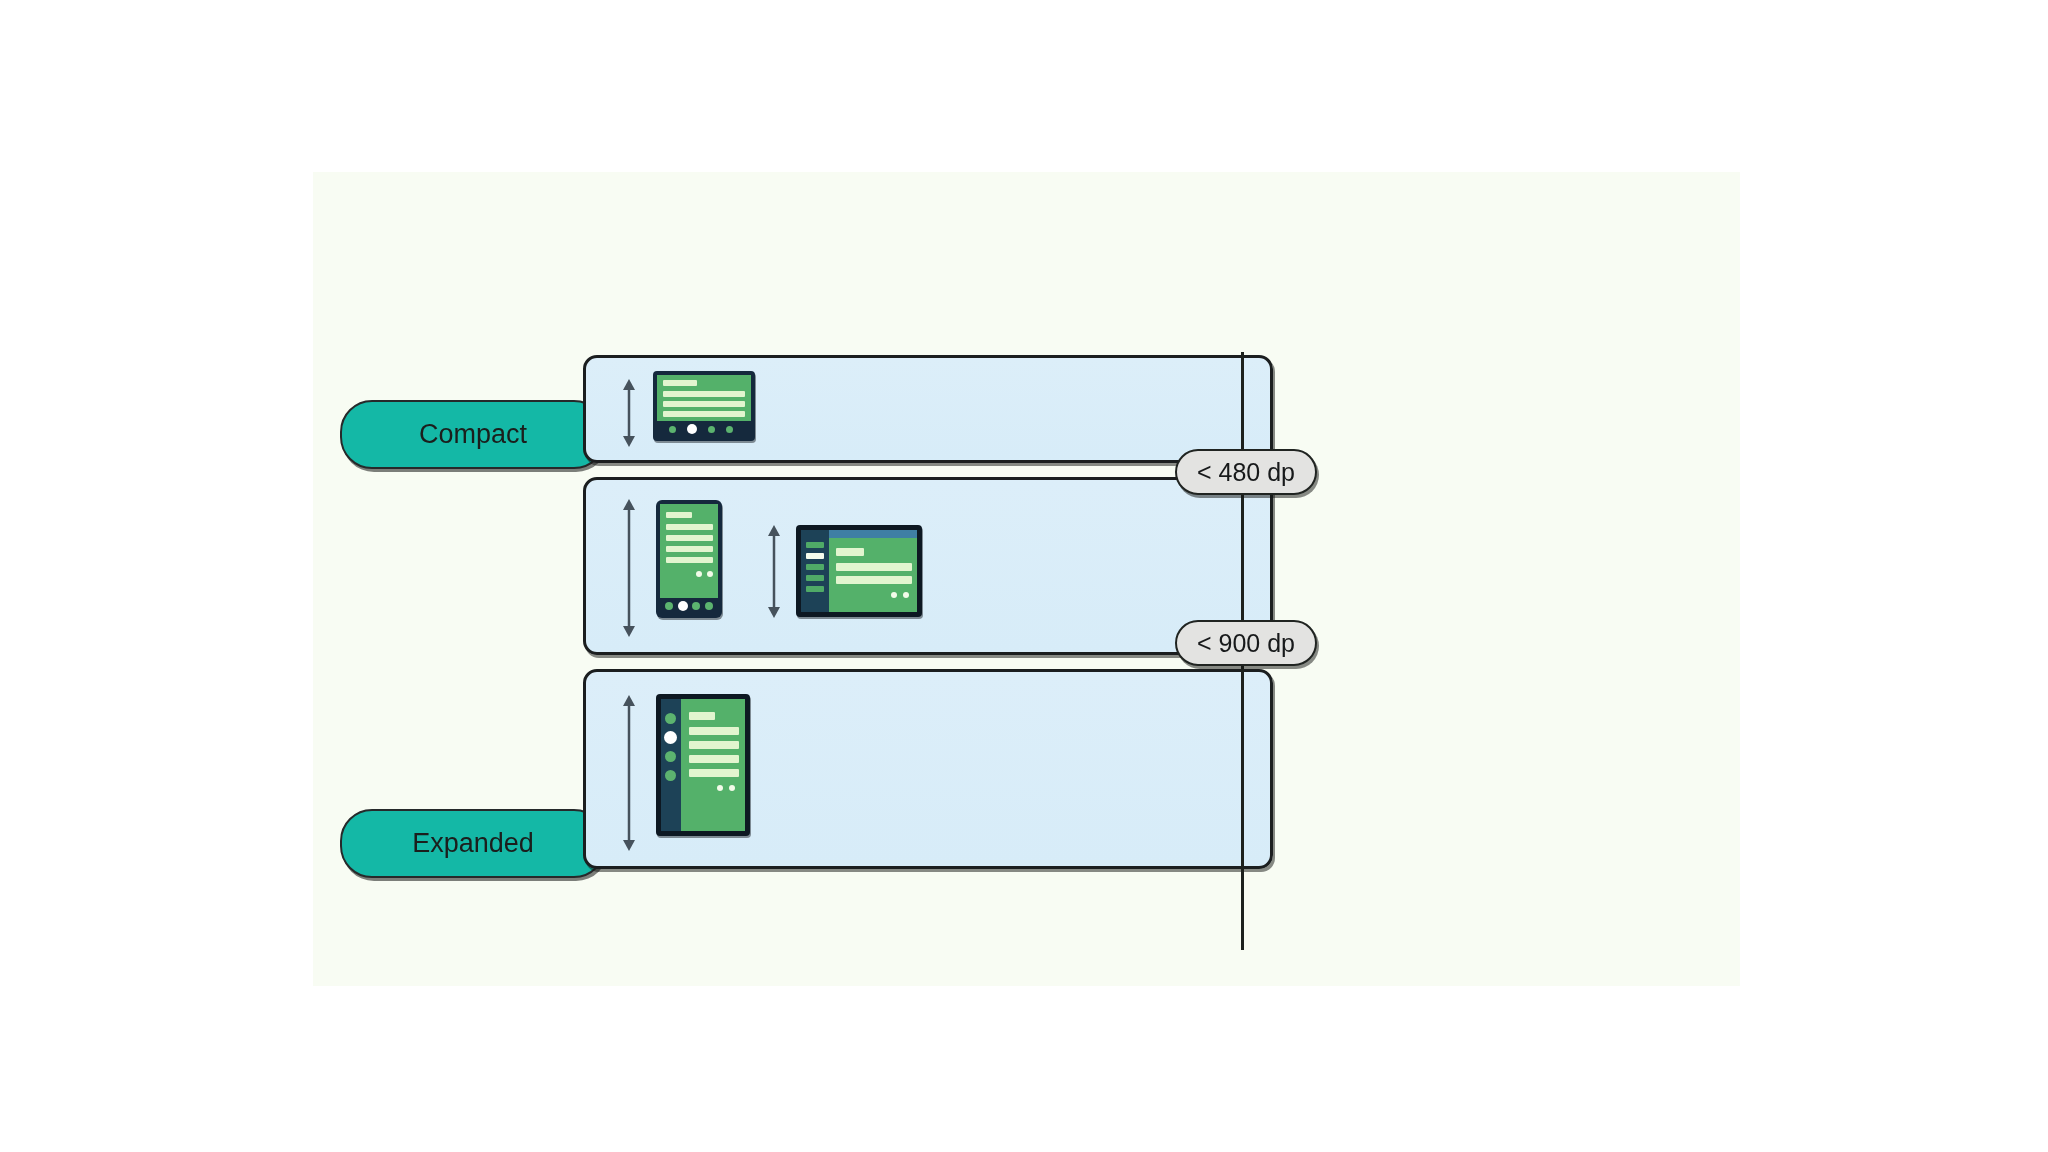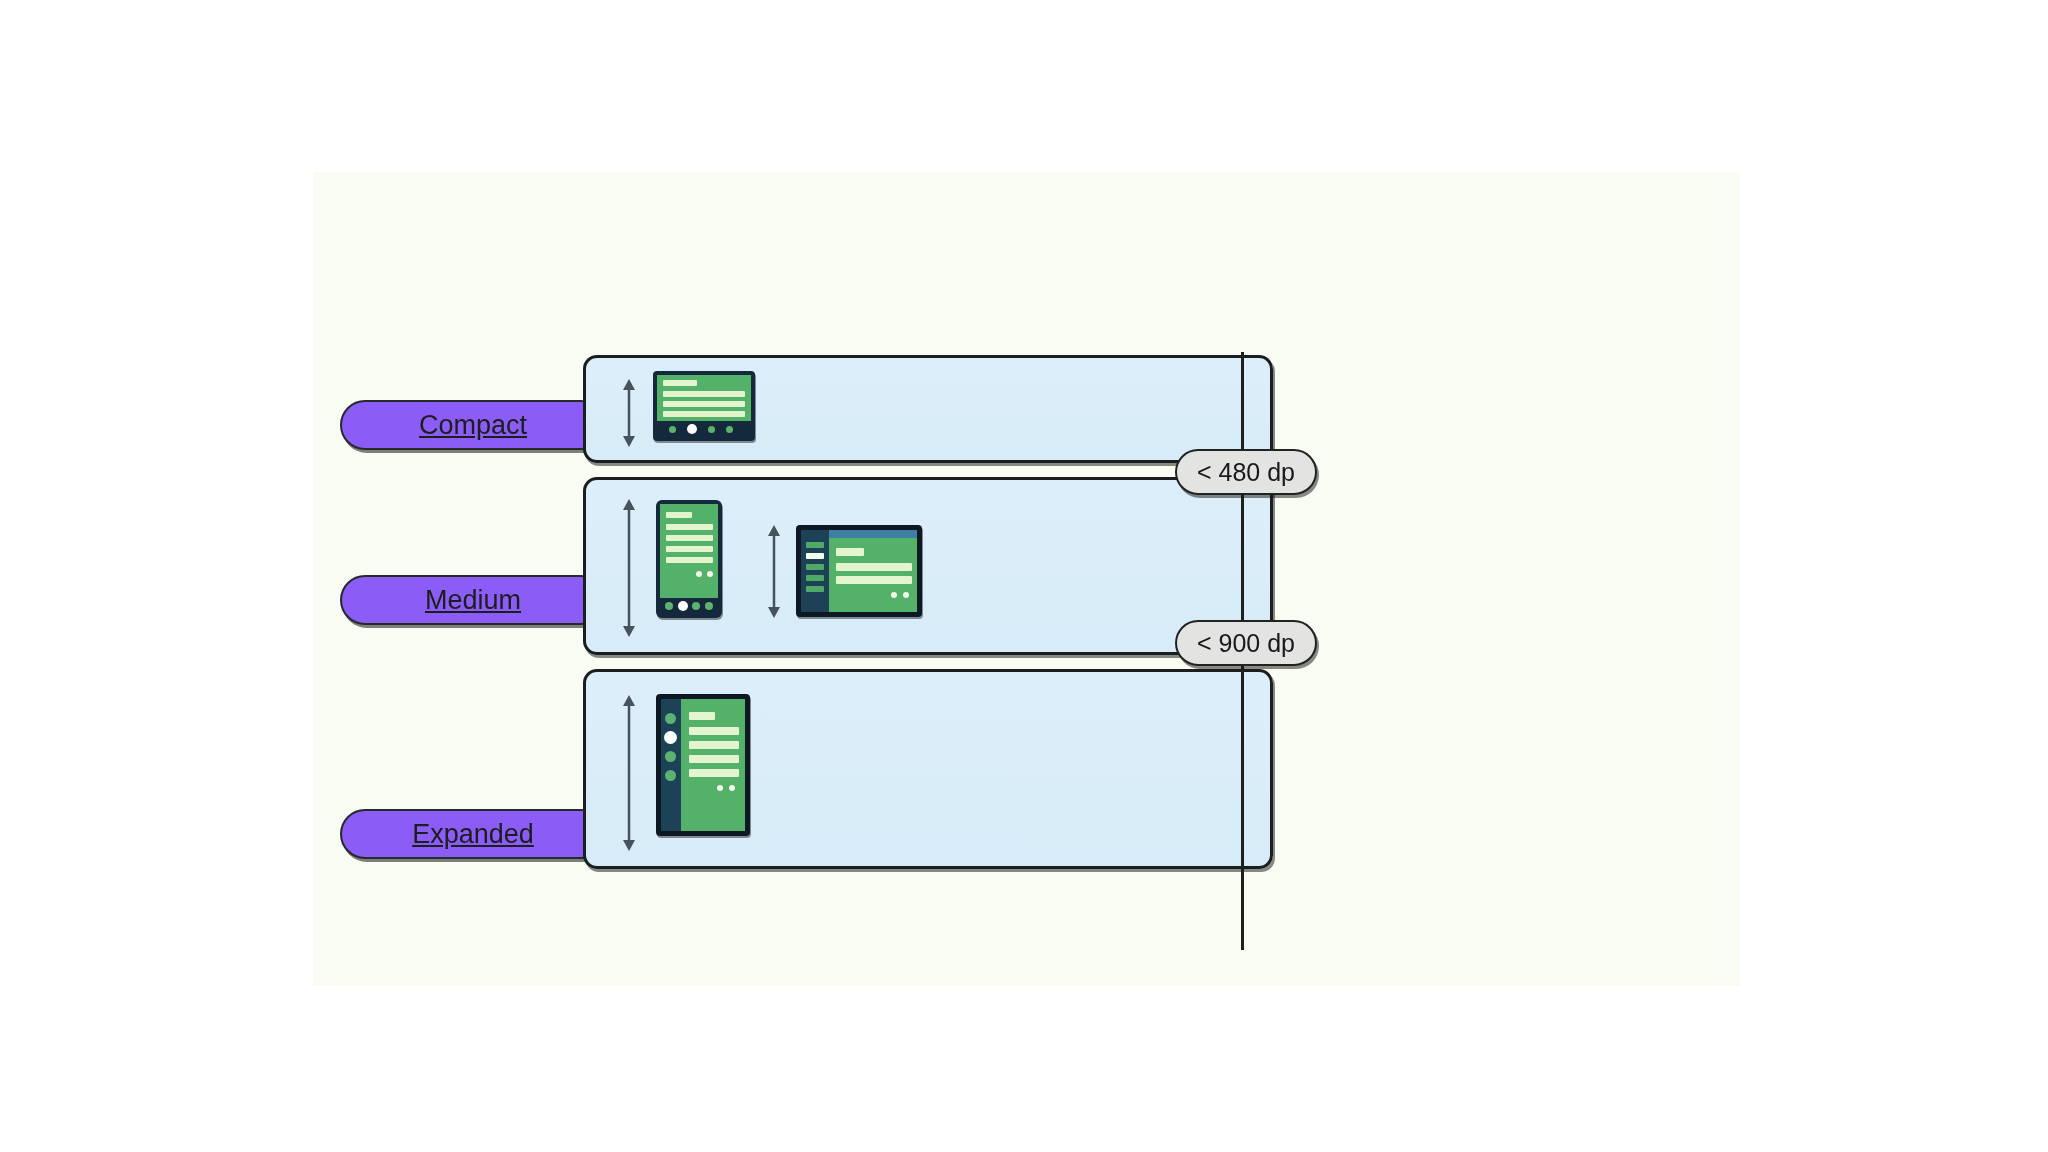--- a/index.html
+++ b/index.html
@@ -44,32 +44,31 @@
     font-weight: 400;
     color: #20231f;
     margin-top: 12px;
     line-height: 1.1;
   }
 
   
   .pill {
     position: absolute;
     width: 266px;
-    height: 50px;
+    height: 69px;
     border: 2.5px solid #26292a;
     border-radius: 32px;
-    background: #8b5cf6;
+    background: #14b8a6;
     box-shadow: 2px 3px 0 rgba(20,22,20,0.55);
     display: flex;
     align-items: center;
     justify-content: center;
     font-size: 27px;
     color: #1b1e1c;
     box-sizing: border-box;
-    text-decoration: underline;
   }
   #pill-compact  { left: 27px; top: 228px; }
   #pill-medium   { left: 27px; top: 403px; }
   #pill-expanded { left: 27px; top: 637px; }
 
   
   .row-panel {
     position: absolute;
     left: 270px;
     width: 690px;
@@ -165,23 +164,20 @@
 <body>
 
 <div id="canvas">
 
   <div class="title-block">
   </div>
 
   <div class="pill" id="pill-compact">
     <span>Compact</span>
   </div>
-  <div class="pill" id="pill-medium">
-    <span>Medium</span>
-  </div>
   <div class="pill" id="pill-expanded">
     <span>Expanded</span>
   </div>
 
   <div class="row-panel" id="row-compact">
 
     <svg class="arrow" style="left:32px; top:20px;" width="22" height="70">
       <line x1="11" y1="8" x2="11" y2="62" stroke="#46525c" stroke-width="2.5"></line>
       <polygon points="11,1 5,12 17,12" fill="#46525c"></polygon>
       <polygon points="11,69 5,58 17,58" fill="#46525c"></polygon>

